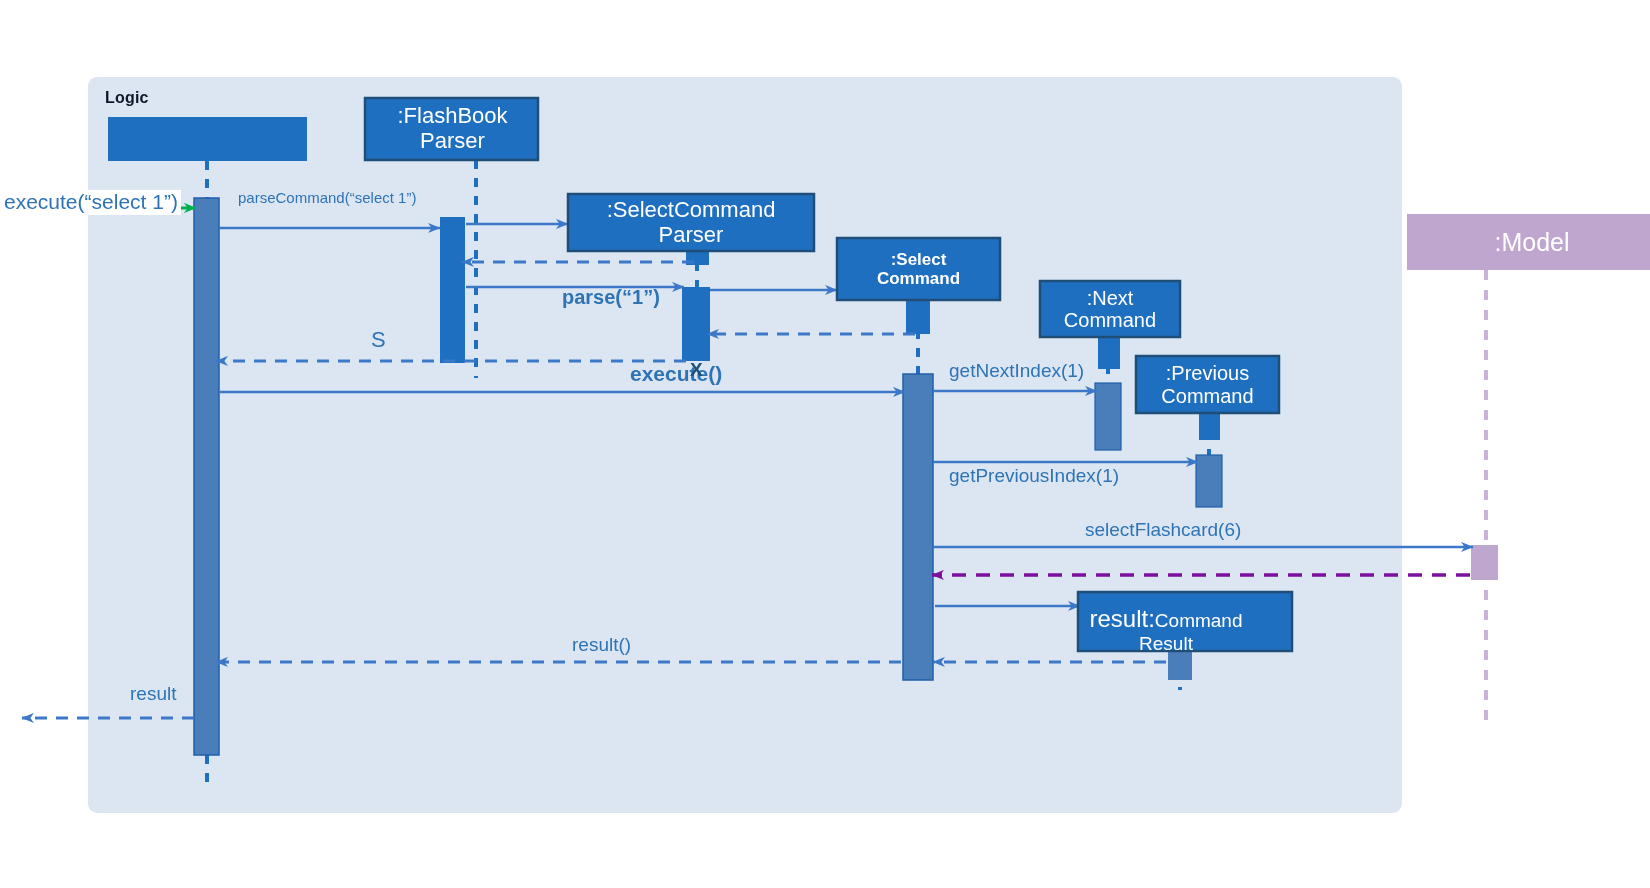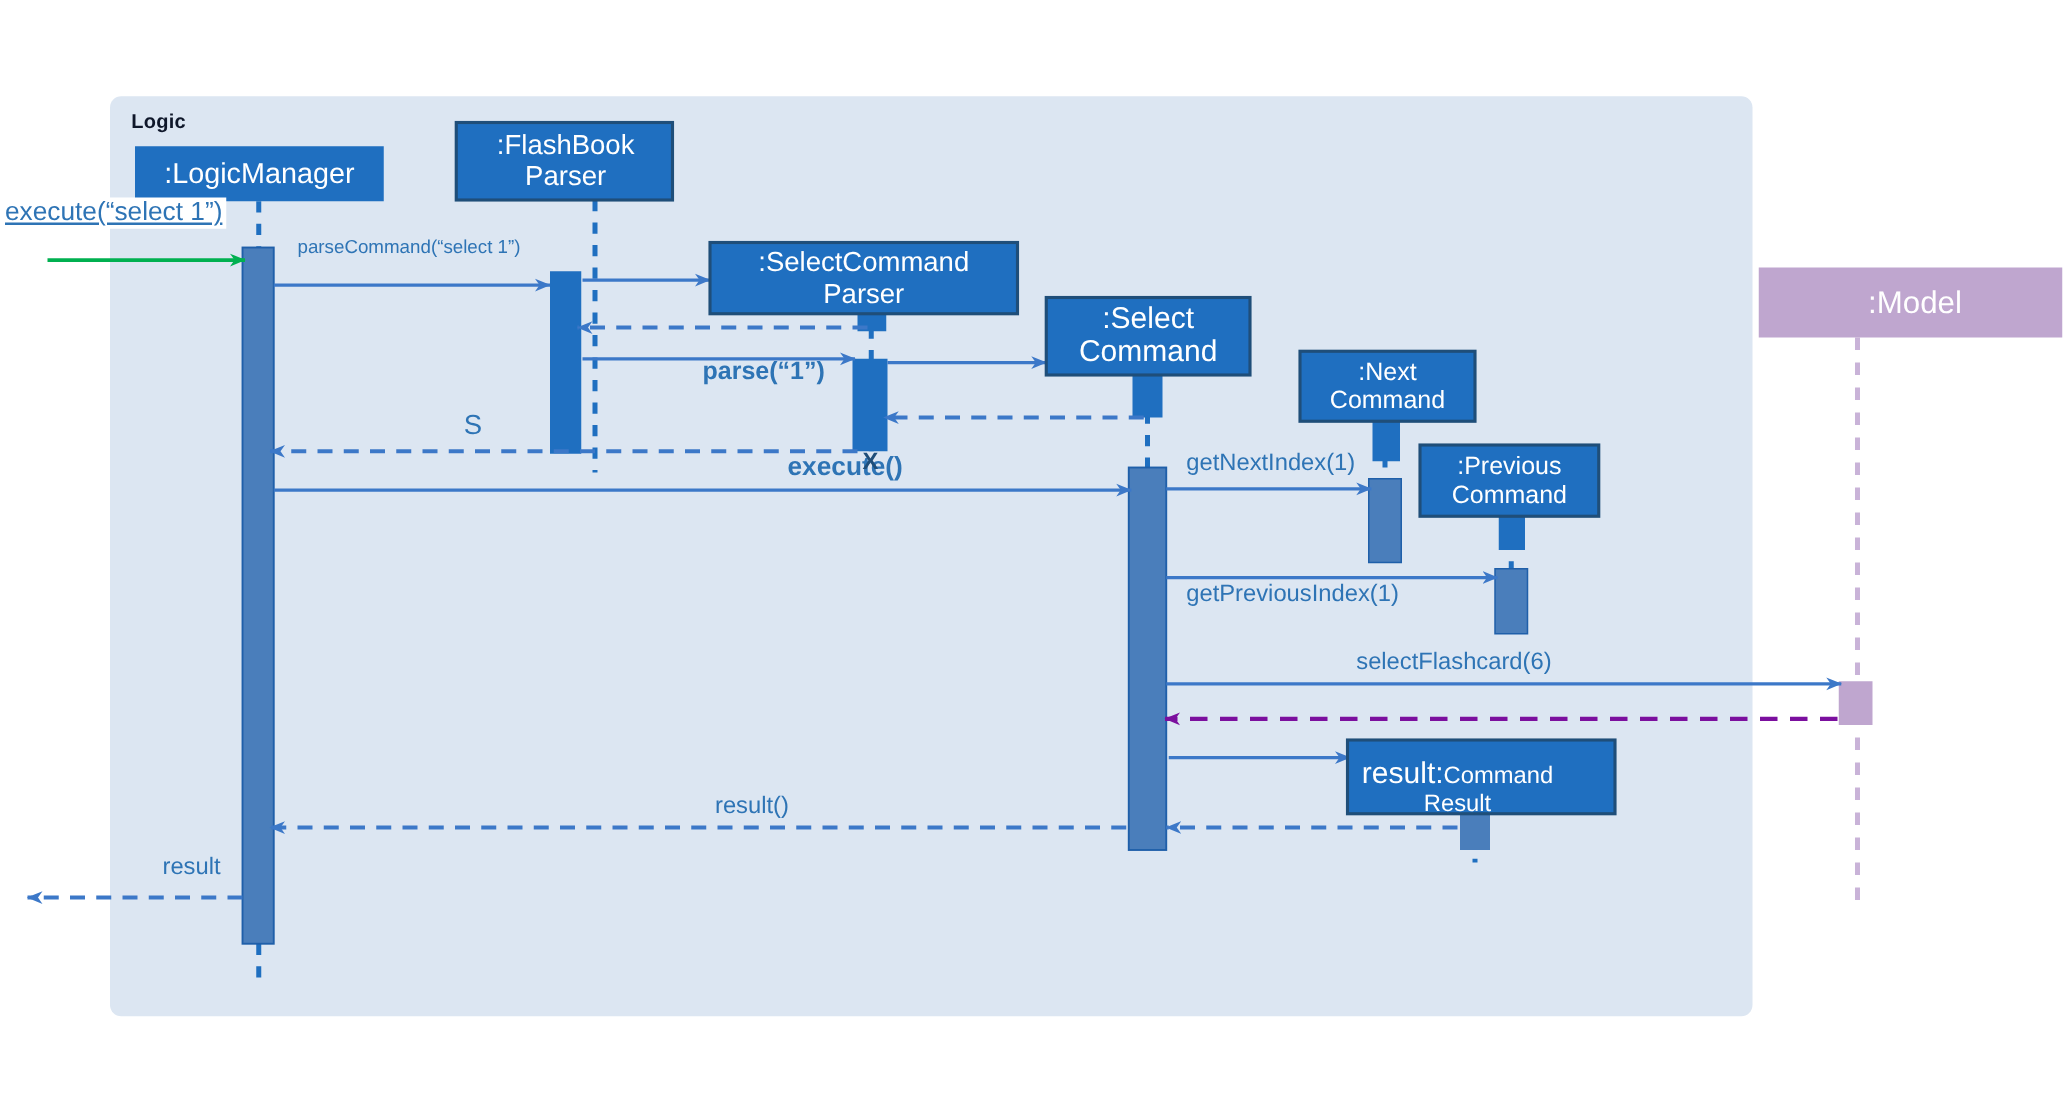--- a/index.html
+++ b/index.html
@@ -134,47 +134,46 @@
       <rect x="837" y="238" width="163" height="62" fill="#1F6FC0" stroke="#1F4E79" stroke-width="2.5"></rect>
       <rect x="1040" y="281" width="140" height="56" fill="#1F6FC0" stroke="#1F4E79" stroke-width="2.5"></rect>
       <rect x="1136" y="356" width="143" height="57" fill="#1F6FC0" stroke="#1F4E79" stroke-width="2.5"></rect>
       <rect x="1078" y="592" width="214" height="59" fill="#1F6FC0" stroke="#1F4E79" stroke-width="2.5"></rect>
       <rect x="1407" y="214" width="250" height="56" fill="#BFA6CF"></rect>
     </g>
   </svg>
 
   <div class="panel-title" style="left:105px; top:89px;">Logic</div>
 
-  <div class="boxlabel" style="left:108px; top:117px; width:199px; height:44px; font-size:23px;">:LogicManager</div>
 
   <div class="boxlabel" style="left:365px; top:98px; width:175px; height:62px; font-size:22px;">:FlashBook
 Parser</div>
 
   <div class="boxlabel" style="left:568px; top:194px; width:246px; height:57px; font-size:22px;">:SelectCommand
 Parser</div>
 
-  <div class="boxlabel" style="left:837px; top:238px; width:163px; height:62px; font-size:24px;">:Select
+  <div class="boxlabel" style="left:837px; top:238px; width:163px; height:62px; font-size:17px;font-weight:bold;">:Select
 Command</div>
 
   <div class="boxlabel" style="left:1040px; top:281px; width:140px; height:56px; font-size:20px;">:Next
 Command</div>
 
   <div class="boxlabel" style="left:1136px; top:356px; width:143px; height:57px; font-size:20px;border-radius:27px;">:Previous
 Command</div>
 
   <div class="boxlabel" style="left:1078px; top:592px; width:176px; height:59px; flex-direction:column; justify-content:center;text-align:center;">
     <div style="display:block;">
       <span style="font-size:24px;">result:</span><span style="font-size:19px;">Command</span>
     </div>
     <div style="font-size:19px;">Result</div>
   </div>
 
   <div class="boxlabel" style="left:1407px; top:214px; width:250px; height:56px; font-size:25px;">:Model</div>
 
-  <div class="lbl exec-label" style="left:2px; top:158px;text-decoration:underline;">execute(“select 1”)</div>
+  <div class="lbl exec-label" style="left:2px; top:190px;">execute(“select 1”)</div>
 
   <div class="lbl msg msg-small" style="left:238px; top:190px;">parseCommand(“select 1”)</div>
 
   <div class="lbl msg msg-bold" style="left:527px; top:287px; font-size:20px;">parse(“1”)</div>
 
   <div class="lbl msg" style="left:371px; top:328px; font-size:22px;">S</div>
 
   <div class="lbl msg msg-bold" style="left:595px; top:363px; font-size:21px;">execute()</div>
 
   <div class="lbl" style="left:690px; top:360px; font-size:19px; font-weight:bold; color:#1F4E79;">X</div>

